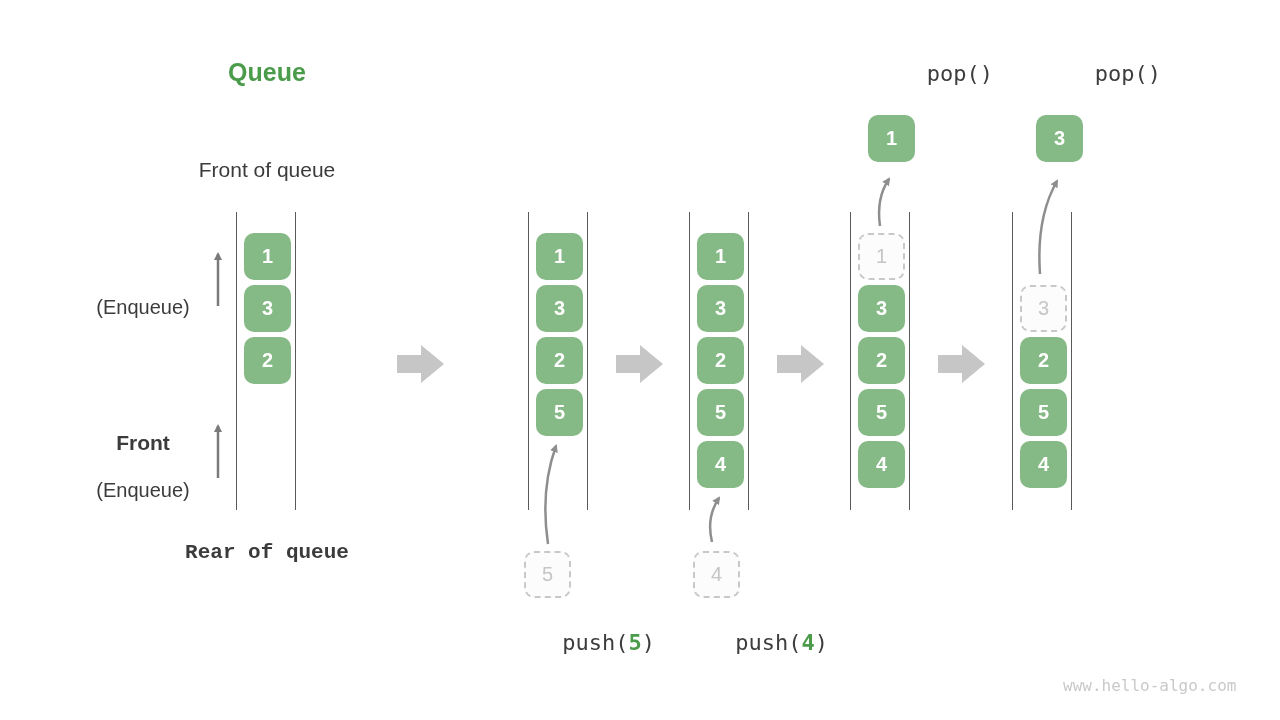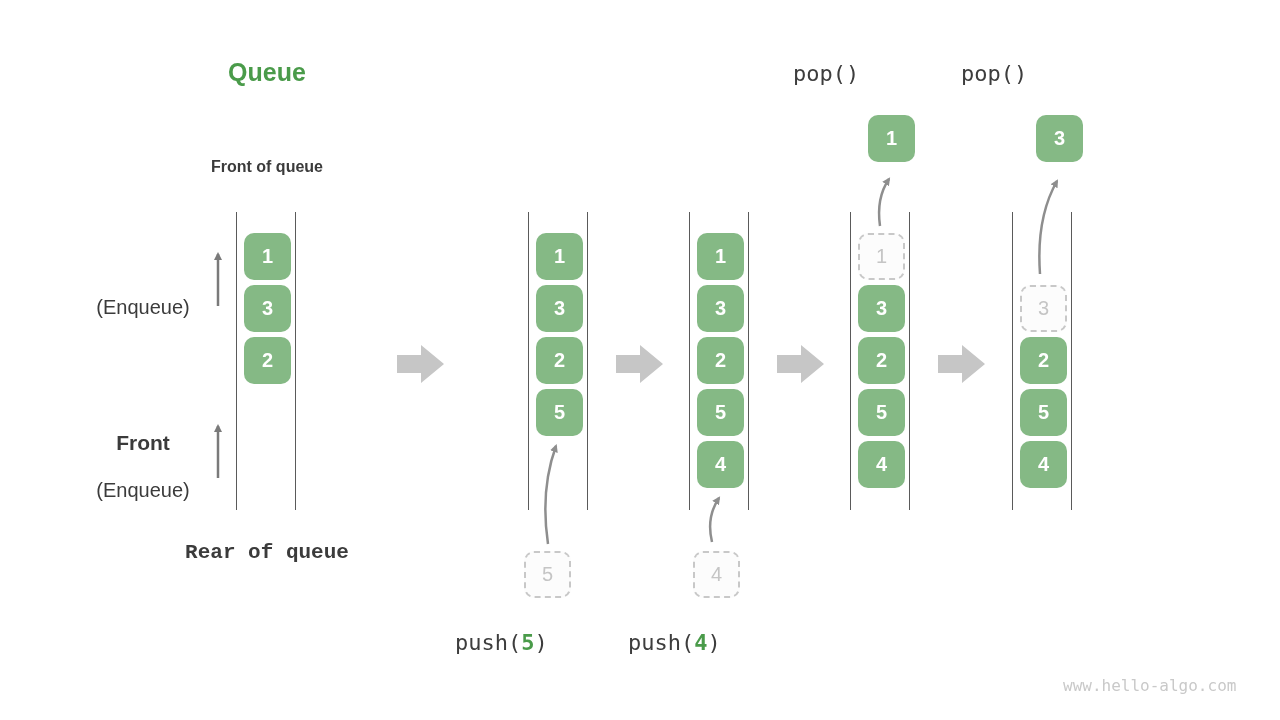--- a/index.html
+++ b/index.html
@@ -3,28 +3,28 @@
 <meta charset="utf-8">
 <style>
   html,body{margin:0;padding:0;background:#ffffff;}
   .canvas{
     position:relative;width:1280px;height:720px;background:#ffffff;
     font-family:"Liberation Sans",sans-serif;overflow:hidden;
   }
   
   .t-center{position:absolute;text-align:center;}
   .title{left:167px;top:58px;width:200px;font-size:25px;font-weight:bold;color:#4a9b4a;}
-  .front-label{left:167px;top:158px;width:200px;font-size:16px;font-weight:bold;color:#3b3b3b;}
+  .front-label{left:167px;top:158px;width:200px;font-size:21px;font-weight:normal;color:#3b3b3b;}
   .rear-label{left:167px;top:541px;width:200px;font-size:21px;font-weight:bold;color:#3b3b3b;font-family:Liberation Mono, monospace;}
   .op-word{left:43px;width:200px;font-size:21px;font-weight:bold;color:#3b3b3b;}
   .op-sub{left:43px;width:200px;font-size:20px;color:#3b3b3b;}
   .pop-word{top:260px;}  .pop-sub{top:296px;}
   .push-word{top:431px;} .push-sub{top:479px;}
   .mono{font-family:"DejaVu Sans Mono","Liberation Mono",monospace;}
-  .call-label{position:absolute;width:200px;text-align:left;font-size:22px;color:#3d3d3d;}
+  .call-label{position:absolute;width:200px;text-align:right;font-size:22px;color:#3d3d3d;}
   .pop-call-1{left:793px;top:61px;}
   .pop-call-2{left:961px;top:61px;}
   .push-call-1{left:455px;top:630px;}
   .push-call-2{left:628px;top:630px;}
   .call-label .arg{color:#4a9b4a;font-weight:bold;}
   .watermark{position:absolute;left:1063px;top:676px;font-size:16px;color:#c9c9c9;}
   
   .walls{position:absolute;top:212px;height:298px;width:58px;
          border-left:1.6px solid #5a5a5a;border-right:1.6px solid #5a5a5a;}
   .w1{left:236px;} .w2{left:528px;} .w3{left:689px;} .w4{left:850px;} .w5{left:1012px;}

